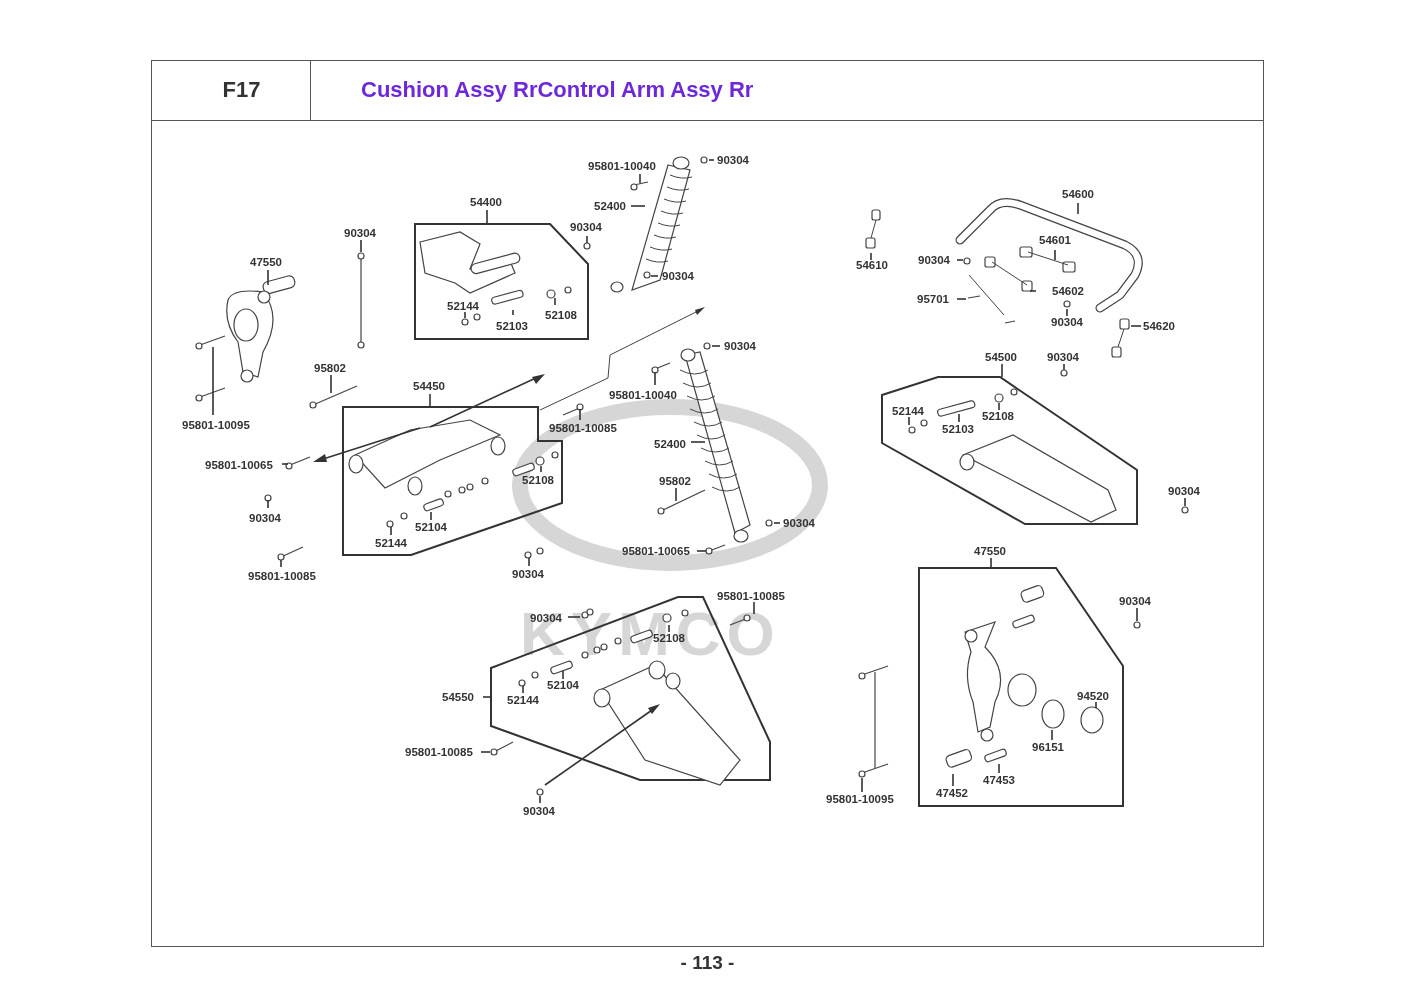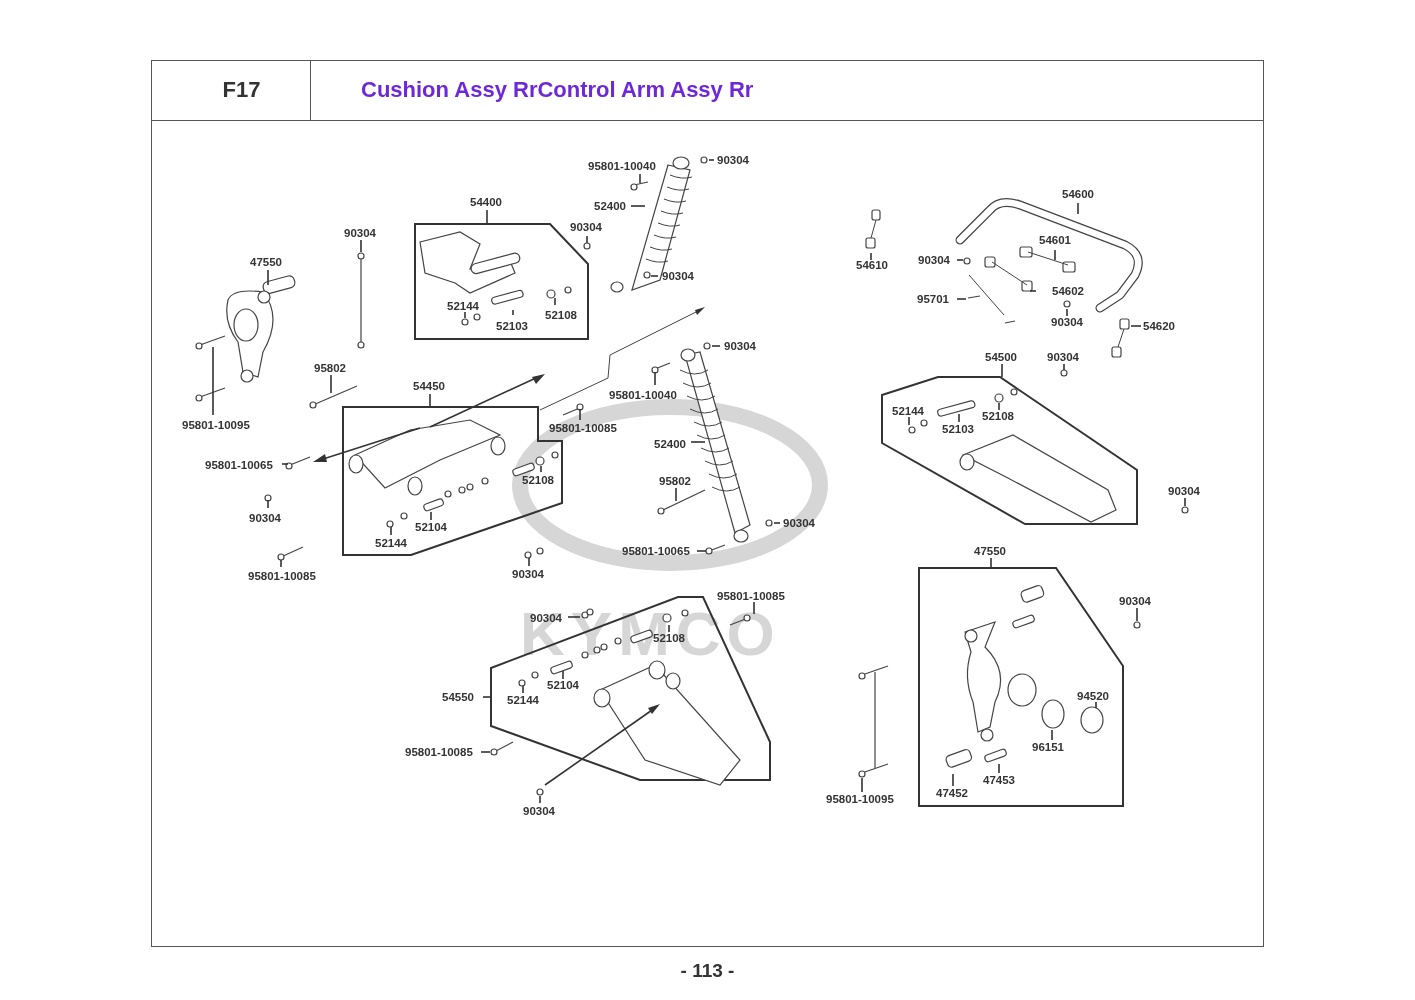--- a/index.html
+++ b/index.html
@@ -1,20 +1,20 @@
 <!DOCTYPE html>
 <html><head>
 <meta charset="utf-8">
 <style>
   html,body{margin:0;padding:0;background:#fff;}
   body{width:1415px;height:1000px;position:relative;overflow:hidden;font-family:"Liberation Sans",sans-serif;color:#333;}
   .frame{position:absolute;left:151px;top:60px;width:1113px;height:887px;border:1.5px solid #555;box-sizing:border-box;}
   .hdr-code{position:absolute;left:151px;top:60px;width:160px;height:61px;border-right:1.5px solid #555;border-bottom:1.5px solid #555;box-sizing:border-box;display:flex;align-items:center;justify-content:center;font-weight:bold;font-size:22px;color:#333;padding-left:22px;}
   .hdr-title{position:absolute;left:311px;top:60px;width:953px;height:61px;border-bottom:1.5px solid #555;box-sizing:border-box;display:flex;align-items:center;padding-left:50px;font-weight:bold;font-size:22px;color:#6d28d9;}
-  .page-num{position:absolute;left:0;width:1415px;top:952px;text-align:center;font-weight:bold;font-size:19px;color:#333;margin-top:8px;}
+  .page-num{position:absolute;left:0;width:1415px;top:952px;text-align:center;font-weight:bold;font-size:19px;color:#333;}
   svg.diagram{position:absolute;left:0;top:0;width:1415px;height:1000px;}
   .lbl{font-family:"Liberation Sans",sans-serif;font-weight:bold;font-size:11.5px;fill:#333;}
   .wm{font-family:"Liberation Sans",sans-serif;font-weight:bold;fill:#d6d6d6;}
   .part{fill:#fff;stroke:#444;stroke-width:1.2;}
   .line{stroke:#333;stroke-width:1.6;fill:none;}
   .thin{stroke:#444;stroke-width:1;fill:none;}
   .box{stroke:#333;stroke-width:2;fill:none;}
 </style>
 </head>
 <body>

